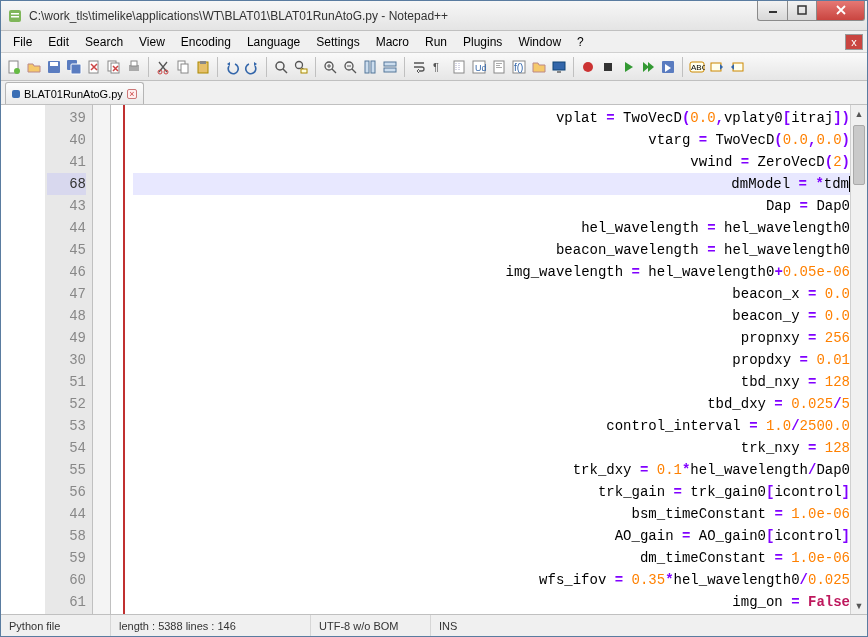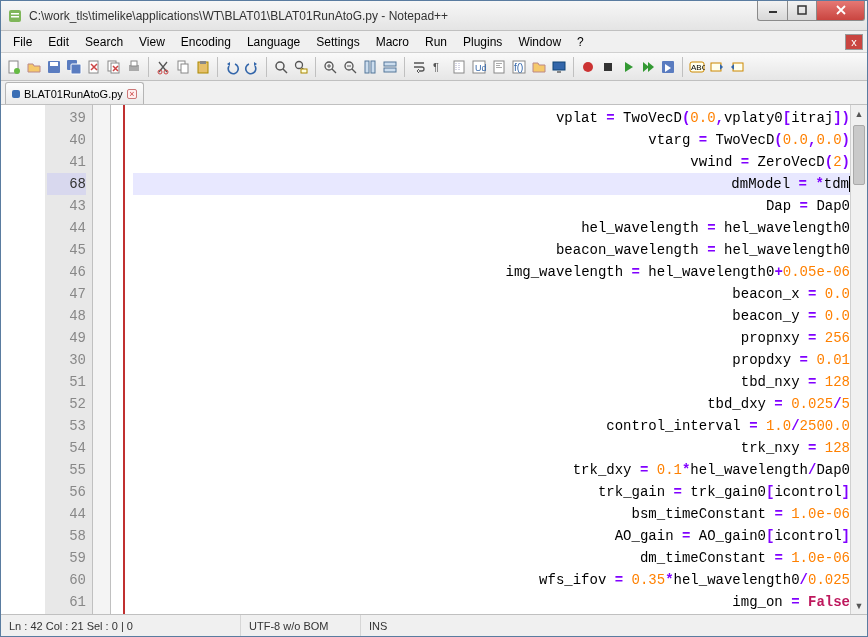--- a/index.html
+++ b/index.html
@@ -346,20 +346,21 @@
     <div class="foldbar"></div>
     <div class="code" id="code"><div class="ln"><span>vplat </span><span class="op">=</span><span> TwoVecD</span><span class="op">(</span><span class="num">0.0</span><span class="op">,</span><span>vplaty0</span><span class="op">[</span><span>itraj</span><span class="op">]</span><span class="op">)</span></div><div class="ln"><span>vtarg </span><span class="op">=</span><span> TwoVecD</span><span class="op">(</span><span class="num">0.0</span><span class="op">,</span><span class="num">0.0</span><span class="op">)</span></div><div class="ln"><span>vwind </span><span class="op">=</span><span> ZeroVecD</span><span class="op">(</span><span class="num">2</span><span class="op">)</span></div><div class="ln cur"><span>dmModel </span><span class="op">=</span><span> </span><span class="op">*</span><span>tdm</span><span class="caret"></span></div><div class="ln"><span>Dap </span><span class="op">=</span><span> Dap0</span></div><div class="ln"><span>hel_wavelength </span><span class="op">=</span><span> hel_wavelength0</span></div><div class="ln"><span>beacon_wavelength </span><span class="op">=</span><span> hel_wavelength0</span></div><div class="ln"><span>img_wavelength </span><span class="op">=</span><span> hel_wavelength0</span><span class="op">+</span><span class="num">0.05e-06</span></div><div class="ln"><span>beacon_x </span><span class="op">=</span><span> </span><span class="num">0.0</span></div><div class="ln"><span>beacon_y </span><span class="op">=</span><span> </span><span class="num">0.0</span></div><div class="ln"><span>propnxy </span><span class="op">=</span><span> </span><span class="num">256</span></div><div class="ln"><span>propdxy </span><span class="op">=</span><span> </span><span class="num">0.01</span></div><div class="ln"><span>tbd_nxy </span><span class="op">=</span><span> </span><span class="num">128</span></div><div class="ln"><span>tbd_dxy </span><span class="op">=</span><span> </span><span class="num">0.025</span><span class="op">/</span><span class="num">5</span></div><div class="ln"><span>control_interval </span><span class="op">=</span><span> </span><span class="num">1.0</span><span class="op">/</span><span class="num">2500.0</span></div><div class="ln"><span>trk_nxy </span><span class="op">=</span><span> </span><span class="num">128</span></div><div class="ln"><span>trk_dxy </span><span class="op">=</span><span> </span><span class="num">0.1</span><span class="op">*</span><span>hel_wavelength</span><span class="op">/</span><span>Dap0</span></div><div class="ln"><span>trk_gain </span><span class="op">=</span><span> trk_gain0</span><span class="op">[</span><span>icontrol</span><span class="op">]</span></div><div class="ln"><span>bsm_timeConstant </span><span class="op">=</span><span> </span><span class="num">1.0e-06</span></div><div class="ln"><span>AO_gain </span><span class="op">=</span><span> AO_gain0</span><span class="op">[</span><span>icontrol</span><span class="op">]</span></div><div class="ln"><span>dm_timeConstant </span><span class="op">=</span><span> </span><span class="num">1.0e-06</span></div><div class="ln"><span>wfs_ifov </span><span class="op">=</span><span> </span><span class="num">0.35</span><span class="op">*</span><span>hel_wavelength0</span><span class="op">/</span><span class="num">0.025</span></div><div class="ln"><span>img_on </span><span class="op">=</span><span> </span><span class="kw">False</span></div></div>
     <div class="vscroll">
       <div class="arr up">▲</div>
       <div class="thumb"></div>
       <div class="arr dn">▼</div>
     </div>
   </div>
 
   <div class="statusbar">
-    <div class="cell" style="width:240px">
-        <span>Ln : 42    Col : 21    Sel : 0 | 0</span>
+    <div class="cell" style="width:110px">Python file</div>
+    <div class="cell" style="width:200px">
+        <span>length : 5388    lines : 146</span>
       </div>
     <div class="cell" style="width:120px">UTF-8 w/o BOM</div>
     <div class="cell" style="width:40px">INS</div>
   </div>
 
 </div>
 
 </body></html>

